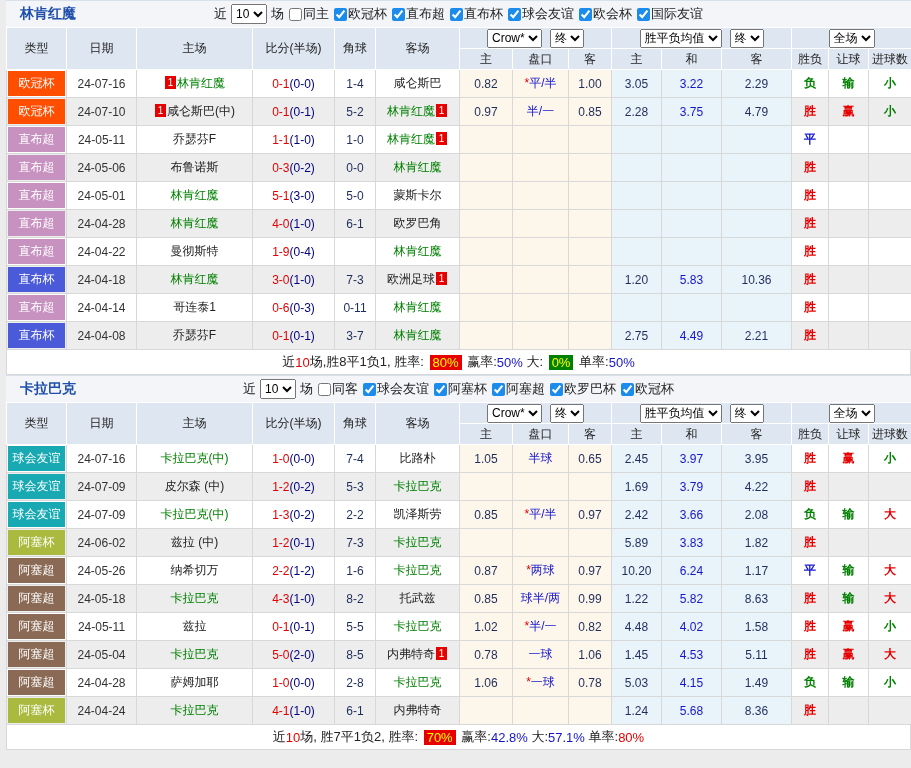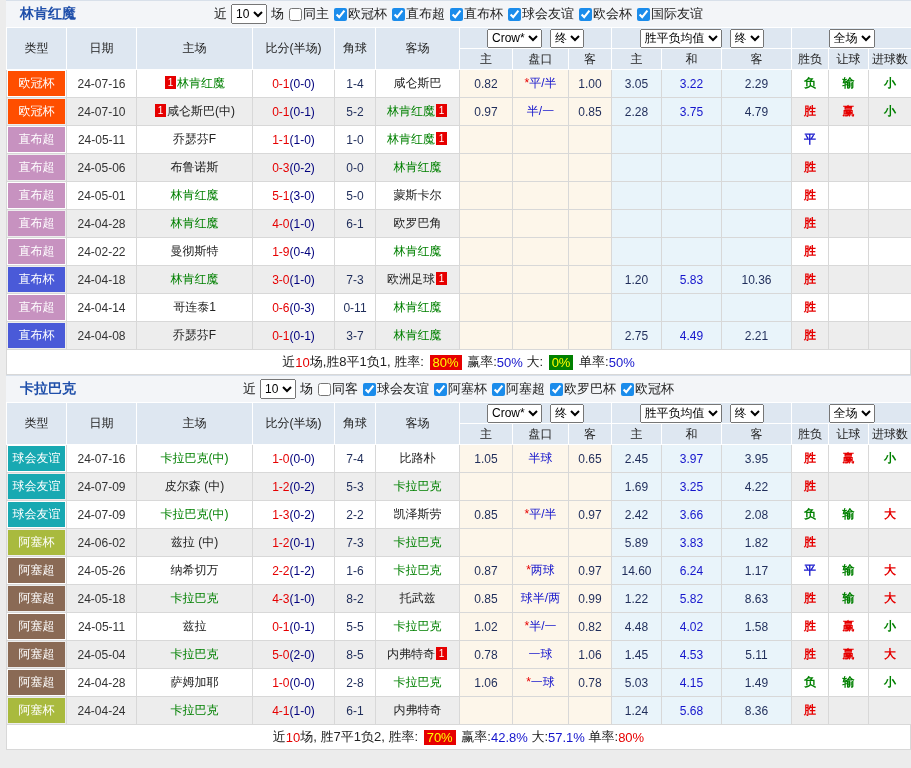--- a/index.html
+++ b/index.html
@@ -273,21 +273,21 @@
             <td class="lblue bluev"></td>
             <td class="lblue num"></td>
             <td class="resv" style="color: rgb(230, 0, 0);">胜</td>
             <td class=""></td>
             <td class=""></td>
           </tr>
           <tr class="">
             <td class="type">
               <div class="lbadge" style="background: rgb(199, 146, 192);">直布超</div>
             </td>
-            <td class="date">24-02-22</td>
+            <td class="date">24-04-22</td>
             <td class="team-cell"><span class="tname">曼彻斯特</span></td>
             <td><span class="score">1-9</span><span class="half">(0-4)</span></td>
             <td class="corner"></td>
             <td class="team-cell"><span class="tname green-team">林肯红魔</span></td>
             <td class="cream num"></td>
             <td class="cream"></td>
             <td class="cream num"></td>
             <td class="lblue num"></td>
             <td class="lblue bluev"></td>
             <td class="lblue num"></td>
@@ -466,21 +466,21 @@
             </td>
             <td class="date">24-07-09</td>
             <td class="team-cell"><span class="tname">皮尔森 (中)</span></td>
             <td><span class="score">1-2</span><span class="half">(0-2)</span></td>
             <td class="corner">5-3</td>
             <td class="team-cell"><span class="tname green-team">卡拉巴克</span></td>
             <td class="cream num"></td>
             <td class="cream"></td>
             <td class="cream num"></td>
             <td class="lblue num">1.69</td>
-            <td class="lblue bluev">3.25</td>
+            <td class="lblue bluev">3.79</td>
             <td class="lblue num">4.22</td>
             <td class="resv" style="color: rgb(230, 0, 0);">胜</td>
             <td class=""></td>
             <td class=""></td>
           </tr>
           <tr class="">
             <td class="type">
               <div class="lbadge" style="background: rgb(24, 169, 178);">球会友谊</div>
             </td>
             <td class="date">24-07-09</td>
@@ -522,21 +522,21 @@
               <div class="lbadge" style="background: rgb(138, 106, 85);">阿塞超</div>
             </td>
             <td class="date">24-05-26</td>
             <td class="team-cell"><span class="tname">纳希切万</span></td>
             <td><span class="score">2-2</span><span class="half">(1-2)</span></td>
             <td class="corner">1-6</td>
             <td class="team-cell"><span class="tname green-team">卡拉巴克</span></td>
             <td class="cream num">0.87</td>
             <td class="cream"><span class="star">*</span><span class="bluev">两球</span></td>
             <td class="cream num">0.97</td>
-            <td class="lblue num">14.60</td>
+            <td class="lblue num">10.20</td>
             <td class="lblue bluev">6.24</td>
             <td class="lblue num">1.17</td>
             <td class="resv" style="color: rgb(21, 21, 204);">平</td>
             <td class="resv" style="color: rgb(0, 128, 0);">输</td>
             <td class="resv" style="color: rgb(230, 0, 0);">大</td>
           </tr>
           <tr class="alt">
             <td class="type">
               <div class="lbadge" style="background: rgb(138, 106, 85);">阿塞超</div>
             </td>

